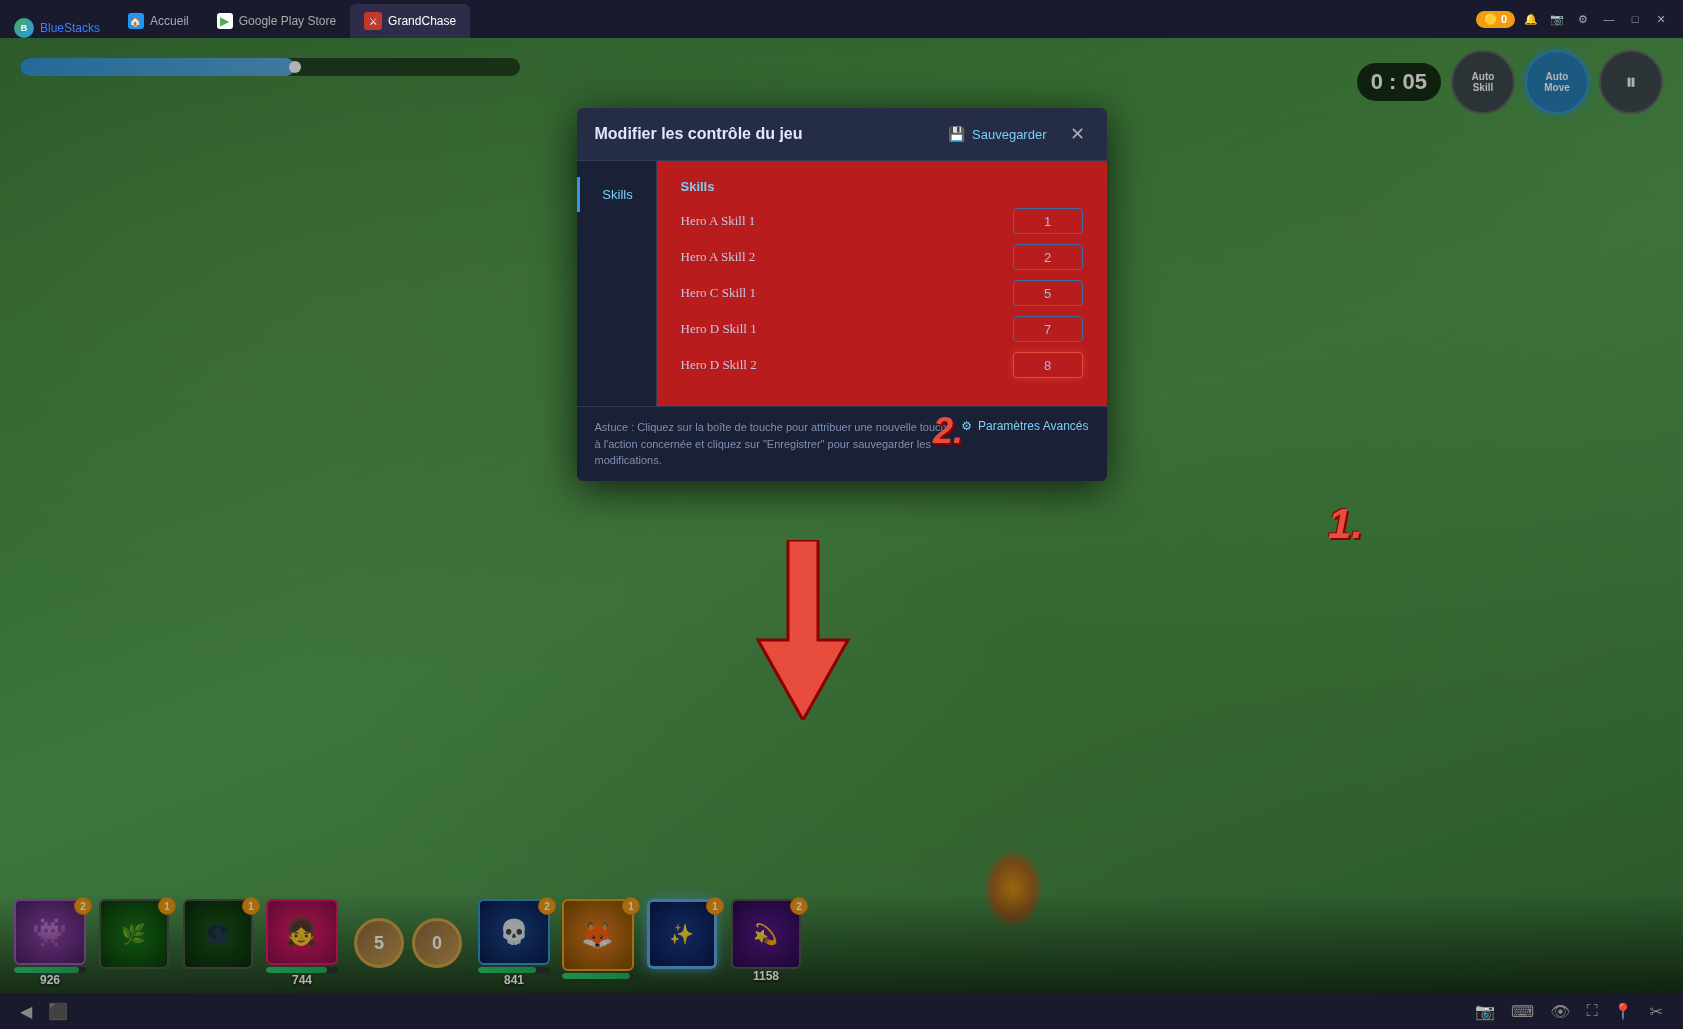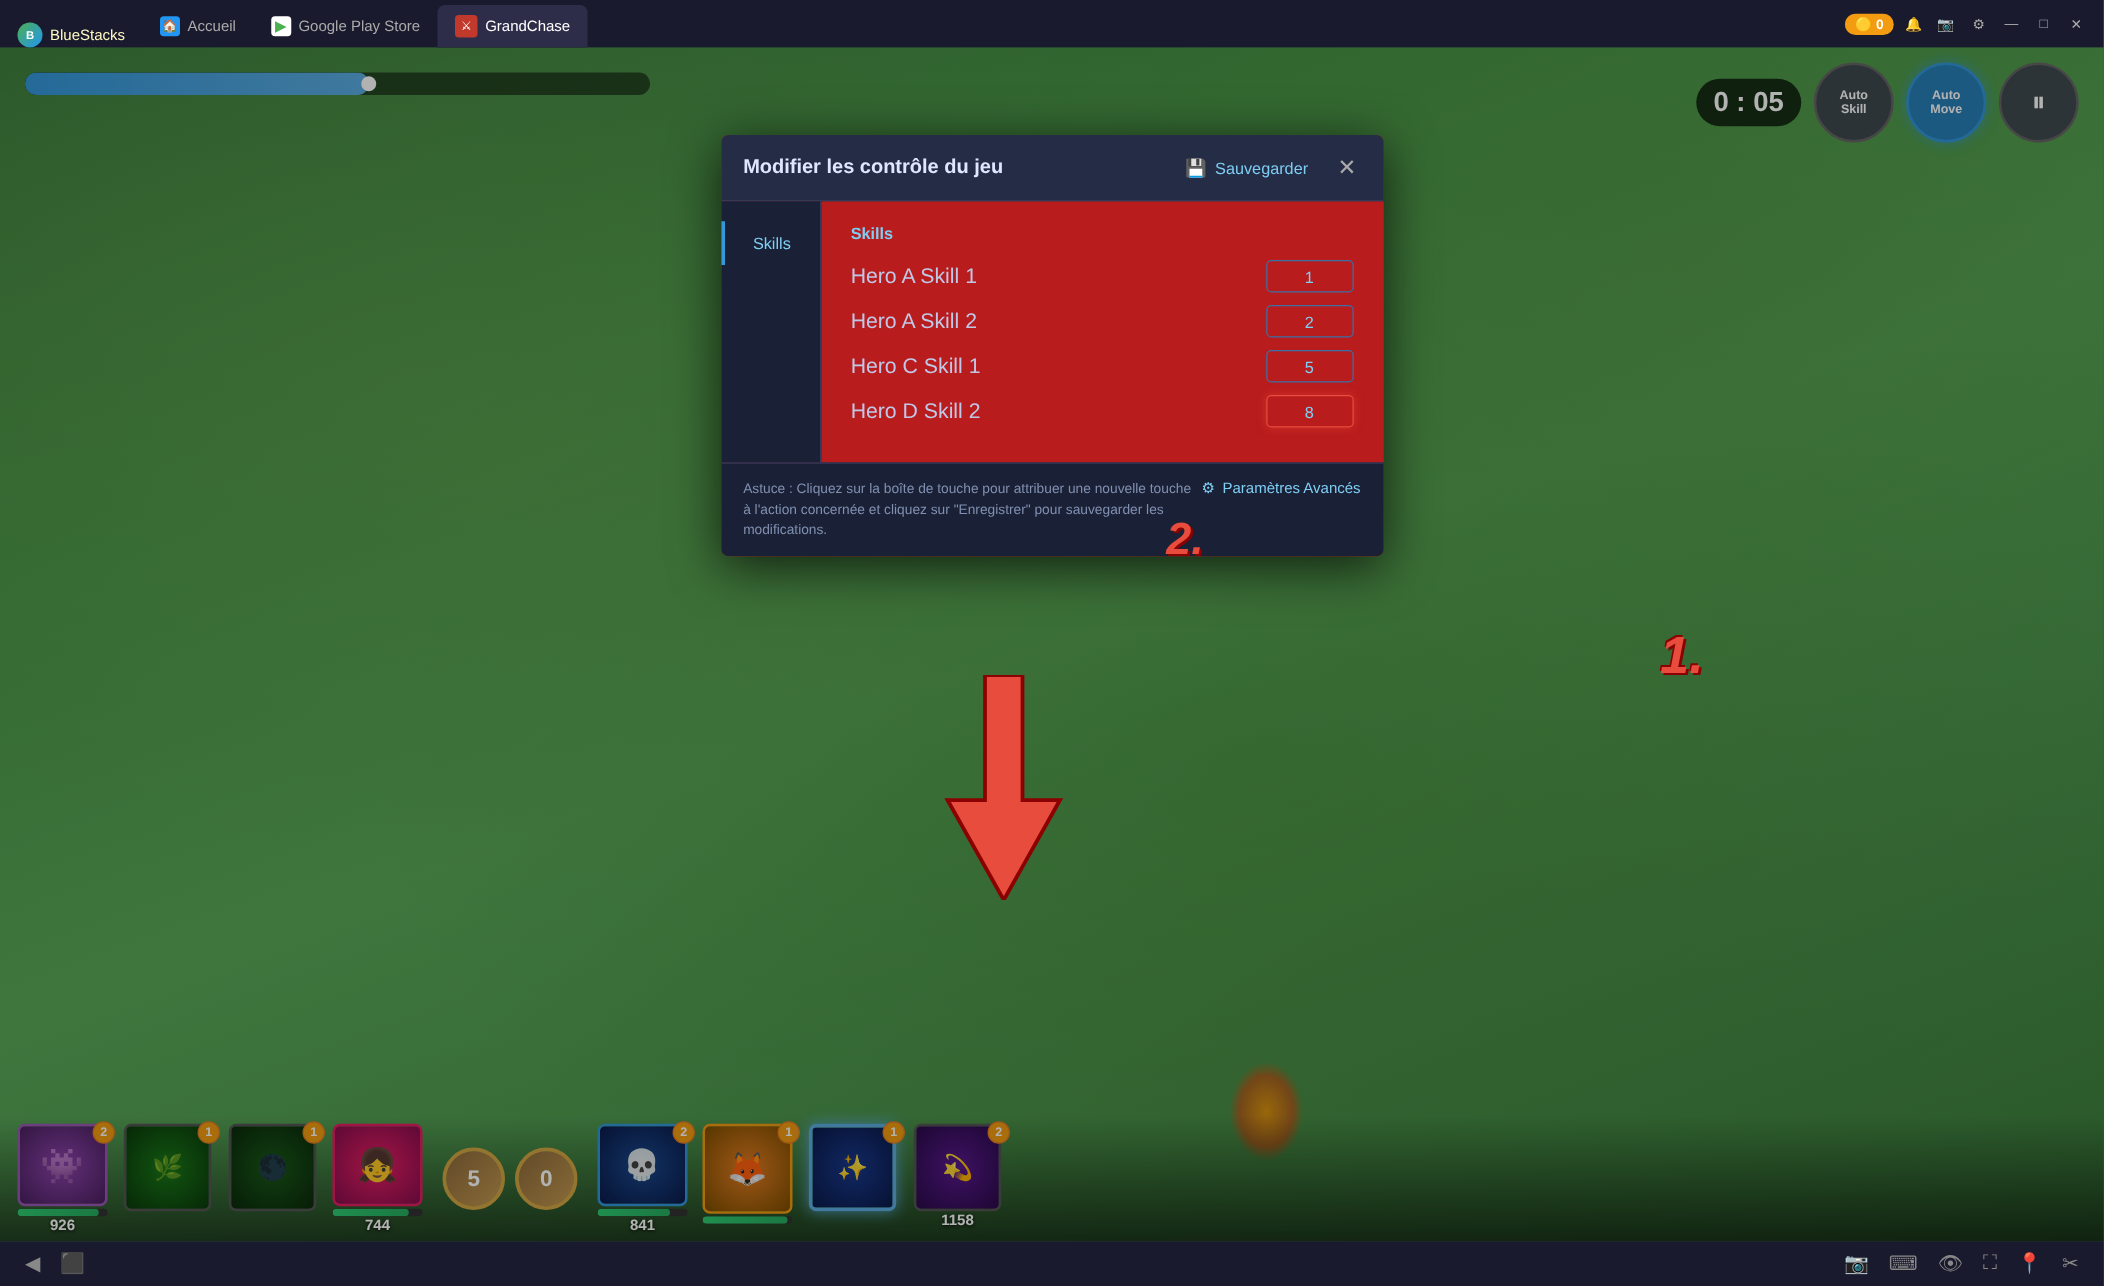--- a/index.html
+++ b/index.html
@@ -265,22 +265,23 @@
       font-weight: 600;
       margin-bottom: 14px;
     }
     .skill-row {
       display: flex;
       align-items: center;
       justify-content: space-between;
       margin-bottom: 10px;
     }
     .skill-label {
-      font-size: 17px;
+      font-size: 13px;
       color: #c0c8e8;
+      font-family: Liberation Serif, serif;
     }
     .skill-key {
       width: 70px;
       height: 26px;
       background: transparent;
       border: 1.5px solid #3a6fa8;
       border-radius: 4px;
       color: #7ecef4;
       font-size: 13px;
       text-align: center;
@@ -449,21 +450,21 @@
 
 <div class="fire-effect" style="bottom: 100px; right: 640px;"></div>
 
 <div class="title-bar">
   <div class="title-bar-tabs">
 
     <div style="display:flex;align-items:center;padding:0 14px;gap:6px;color:#7CB9E8;">
       <div class="tab-icon bluestacks-logo" style="width:20px;height:20px;border-radius:50%;background:linear-gradient(135deg,#4CAF50,#2196F3);">
         <span style="font-size:9px;color:white;font-weight:bold;">B</span>
       </div>
-      <span style="font-size:12px;color:#fef9c3;">BlueStacks</span>
+      <span style="font-size:12px;color:#3b82f6;">BlueStacks</span>
     </div>
 
     <div class="tab">
       <div class="tab-icon accueil-logo">🏠</div>
       <span>Accueil</span>
     </div>
 
     <div class="tab">
       <div class="tab-icon playstore-logo" style="font-size:12px;color:#4CAF50;">▶</div>
       <span>Google Play Store</span>
@@ -536,20 +537,24 @@
             </div>
             <div class="skill-row">
               <span class="skill-label">Hero A Skill 2</span>
               <div class="skill-key">2</div>
             </div>
             <div class="skill-row">
               <span class="skill-label">Hero C Skill 1</span>
               <div class="skill-key">5</div>
             </div>
             <div class="skill-row">
+              <span class="skill-label">Hero D Skill 1</span>
+              <div class="skill-key">7</div>
+            </div>
+            <div class="skill-row">
               <span class="skill-label">Hero D Skill 2</span>
               <div class="skill-key highlighted">8</div>
             </div>
           </div>
       </div>
     </div>
 
     <div class="modal-footer">
       <div class="footer-hint">Astuce : Cliquez sur la boîte de touche pour attribuer une nouvelle touche à l'action concernée et cliquez sur "Enregistrer" pour sauvegarder les modifications.</div>
       <button class="advanced-btn">

